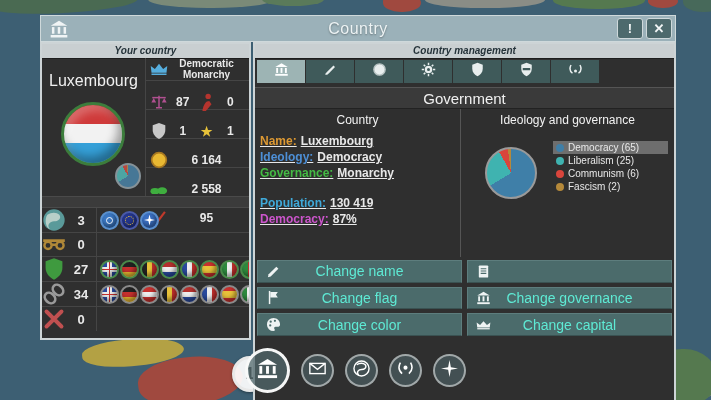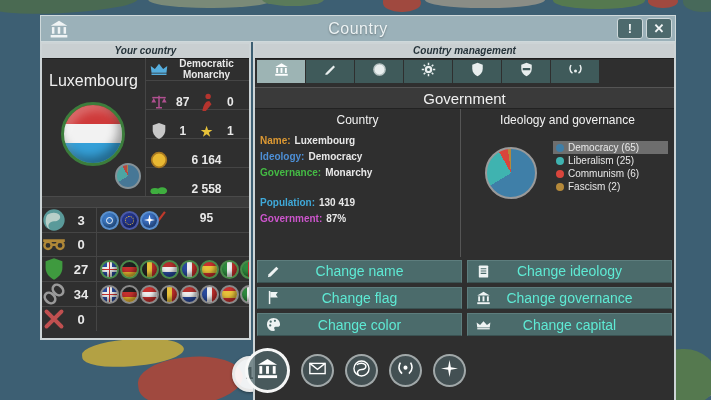--- a/index.html
+++ b/index.html
@@ -84,21 +84,21 @@
   .tab{width:48px;height:23px;background:#3f5a5a;display:flex;align-items:center;justify-content:center;cursor:pointer;}
   .tab.sel{background:#9db4b4;}
   .tab svg{width:15px;height:15px;}
   #gov-bar{position:absolute;left:0;top:43px;width:419px;height:22px;background:#3a3a3a;
     border-top:1px solid #555;border-bottom:1px solid #222;box-sizing:border-box;
     color:#f0f0f0;font-size:15px;text-align:center;line-height:21px;}
   #rp-cols{position:absolute;left:0;top:65px;width:419px;height:148px;display:flex;}
   #col-country{width:206px;border-right:1px solid #555;box-sizing:border-box;padding:4px 5px;}
   #col-ideology{flex:1;padding:4px 5px;position:relative;}
   .col-heading{text-align:center;color:#f2f2f2;font-size:12px;margin-bottom:6px;}
-  .field{font-size:10px;font-weight:bold;color:#e8e8e8;line-height:16px;}
+  .field{font-size:12px;font-weight:bold;color:#e8e8e8;line-height:16px;text-decoration:underline;}
   .field .flabel{margin-right:4px;}
   .field.gap{margin-top:14px;}
   #pie{position:absolute;left:24px;top:38px;width:52px;height:52px;border-radius:50%;
     border:2px solid #9a9a9a;box-sizing:border-box;}
   #legend{position:absolute;left:92px;top:32px;width:115px;}
   .leg-row{display:flex;align-items:center;height:13px;font-size:10px;color:#e8e8e8;padding-left:3px;}
   .leg-row.sel{background:#6e6e6e;}
   .leg-dot{width:8px;height:8px;border-radius:50%;margin-right:4px;flex:0 0 8px;}
   #btn-grid{position:absolute;left:2px;top:216px;width:415px;height:76px;
     display:grid;grid-template-columns:1fr 1fr;grid-auto-flow:column;
@@ -388,21 +388,21 @@
         <div class="field">
           <span class="flabel" style="color: rgb(77, 143, 214);">Ideology:</span><span>Democracy</span>
         </div>
         <div class="field">
           <span class="flabel" style="color: rgb(68, 187, 68);">Governance:</span><span>Monarchy</span>
         </div>
         <div class="field gap">
           <span class="flabel" style="color: rgb(63, 169, 217);">Population:</span><span>130 419</span>
         </div>
         <div class="field">
-          <span class="flabel" style="color: rgb(204, 85, 204);">Government:</span><span>87%</span>
+          <span class="flabel" style="color: rgb(204, 85, 204);">Democracy:</span><span>87%</span>
         </div>
       </div>
       <div id="col-ideology">
         <div class="col-heading">Ideology and governance</div>
         <div id="pie" style="background: conic-gradient(rgb(63, 127, 168) 0deg, rgb(63, 127, 168) 238.776deg, rgb(63, 179, 176) 238.776deg, rgb(63, 179, 176) 330.612deg, rgb(217, 69, 60) 330.612deg, rgb(217, 69, 60) 352.653deg, rgb(181, 137, 58) 352.653deg, rgb(181, 137, 58) 360deg);"></div>
         <div id="legend">
           <div class="leg-row sel">
             <span class="leg-dot" style="background: rgb(63, 127, 168);"></span>
             <span>Democracy (65)</span>
           </div>
@@ -453,21 +453,20 @@
       </div>
       <div class="mbtn">
         <span class="bicon">
             <svg viewBox="0 0 16 16" fill="#eef3f3">
               <rect x="3" y="1.5" width="10" height="13" rx="1"></rect>
               <g stroke="#4b6b6b" stroke-width="1.2">
                 <path d="M5 5h6M5 7.5h6M5 10h6"></path>
               </g>
             </svg>
           </span>
-        <span class="blabel">Change ideology</span>
       </div>
       <div class="mbtn">
         <span class="bicon">
             <svg viewBox="0 0 24 22" fill="#eef3f3">
               <path d="M12 1 2 7h20L12 1z"></path>
               <rect x="3.5" y="8.5" width="3" height="8"></rect>
               <rect x="10.5" y="8.5" width="3" height="8"></rect>
               <rect x="17.5" y="8.5" width="3" height="8"></rect>
               <rect x="2" y="18" width="20" height="3"></rect>
             </svg>

